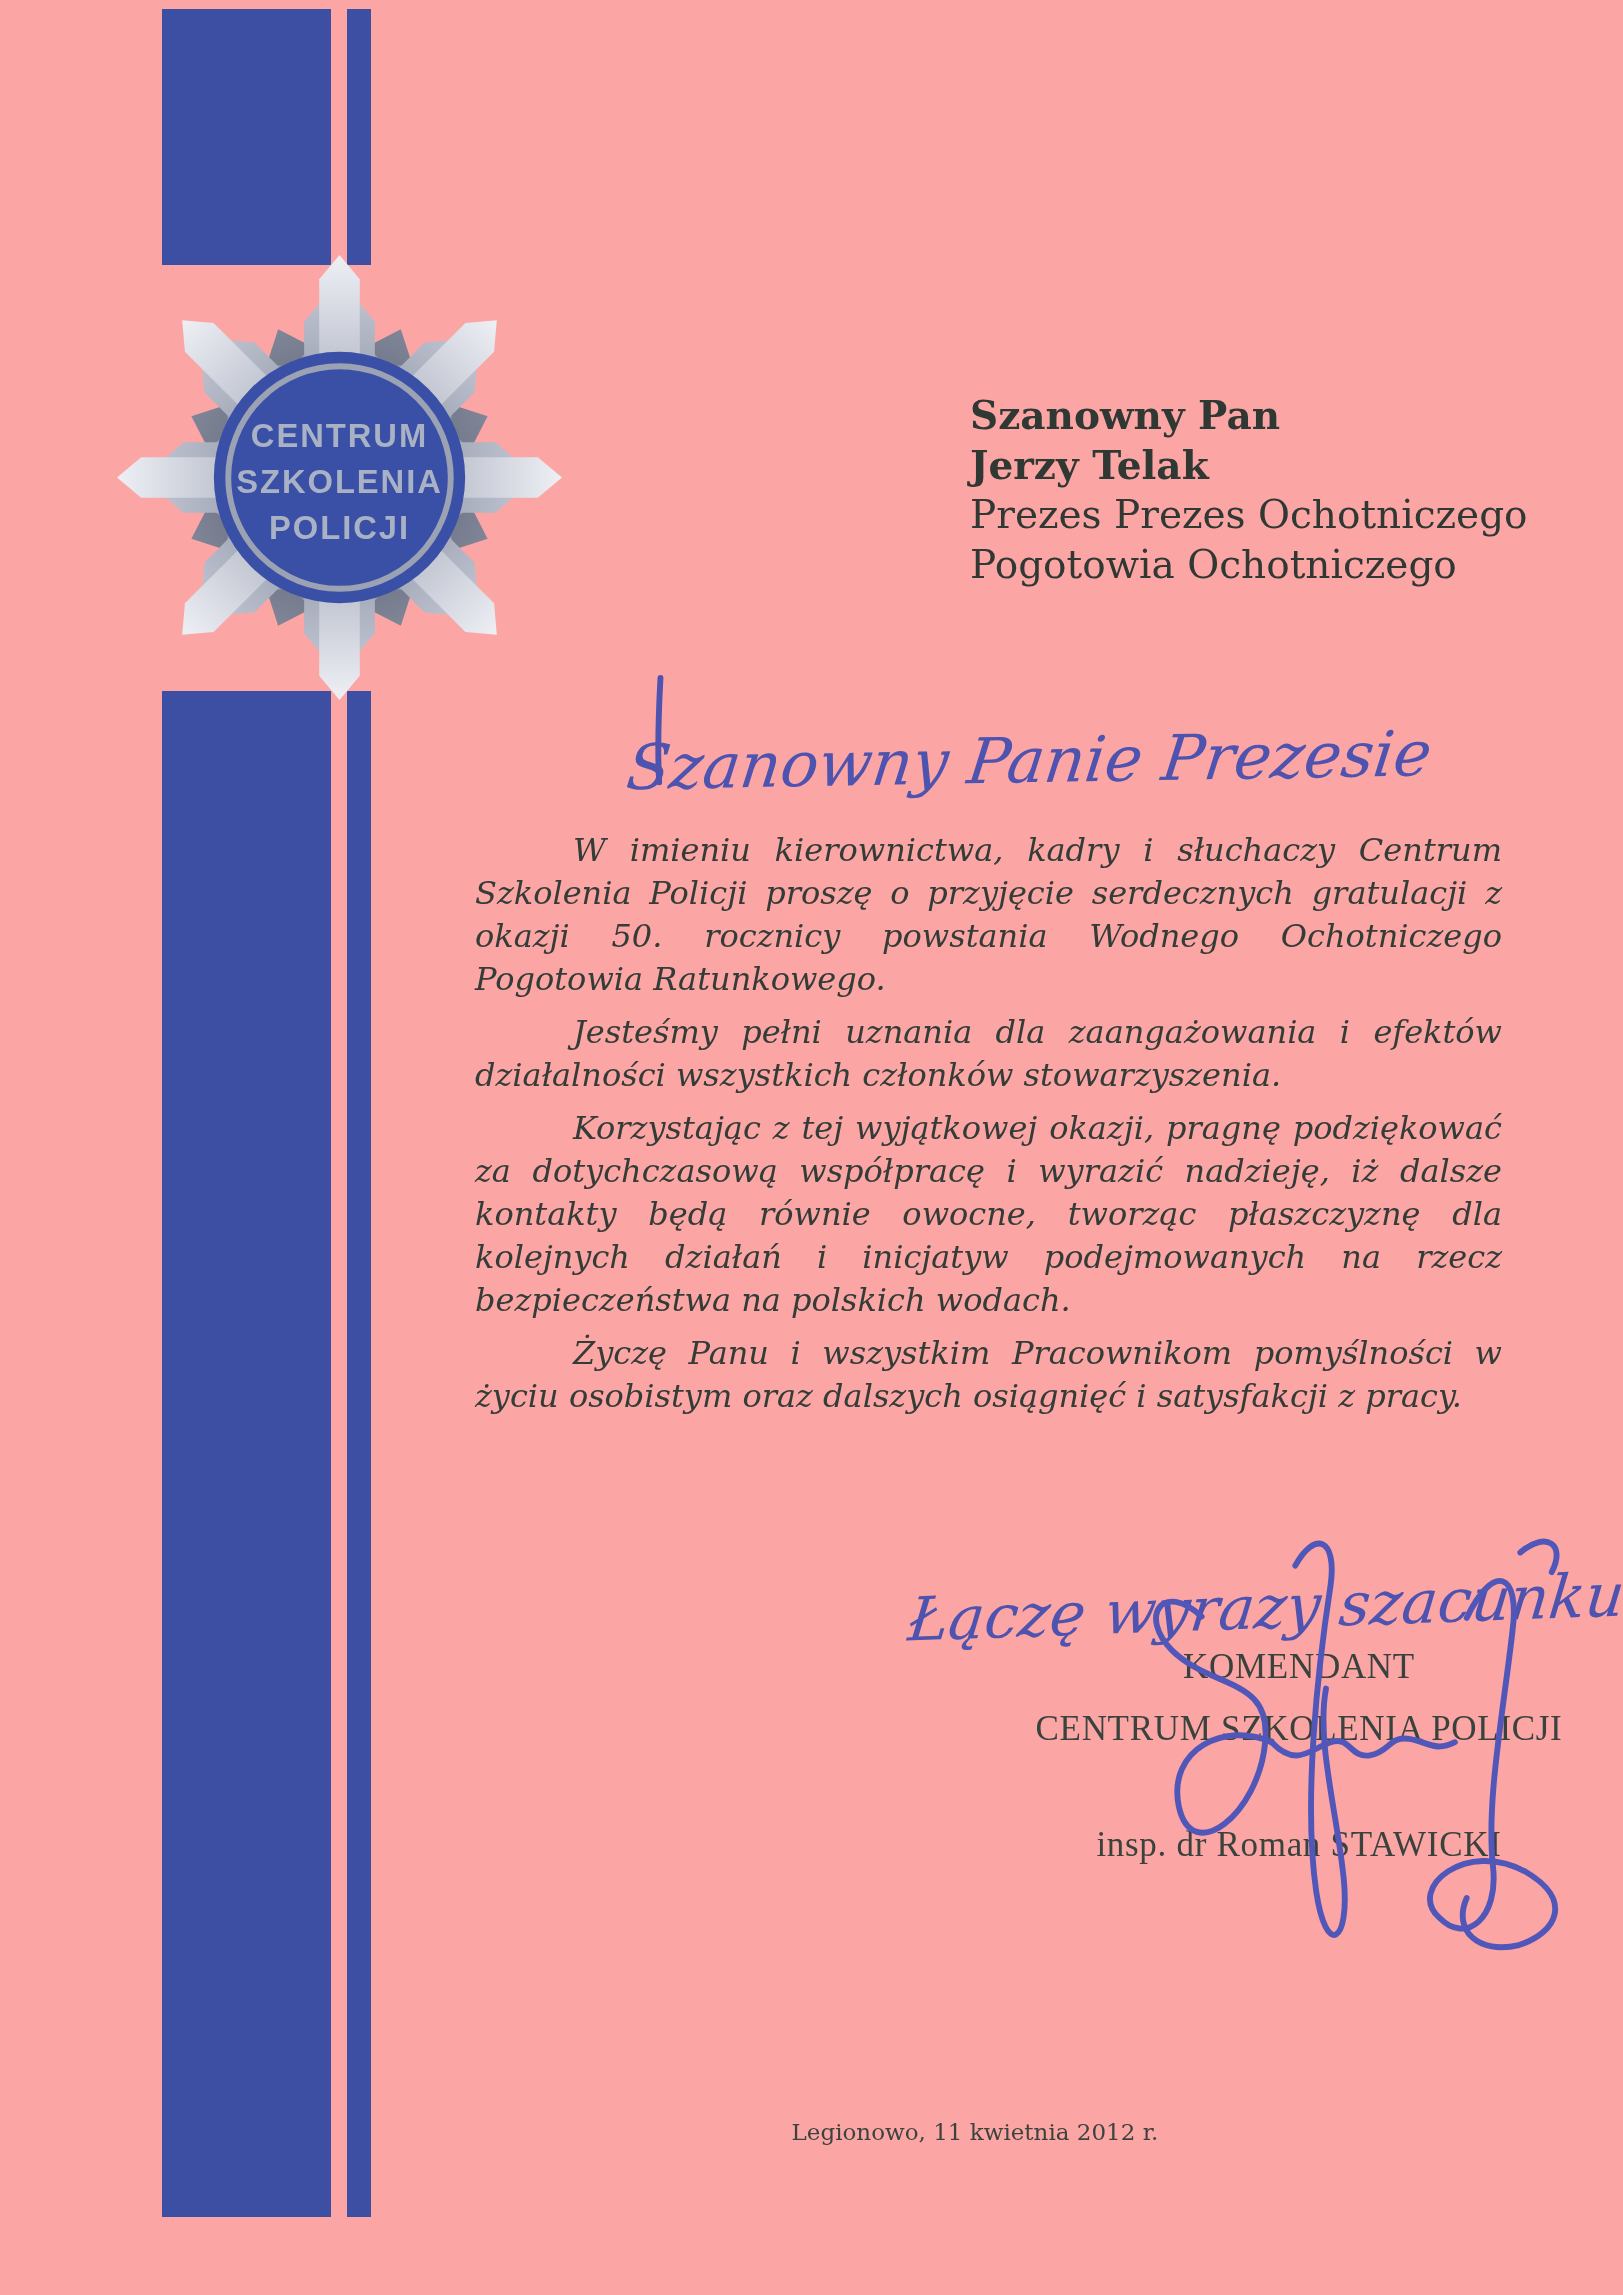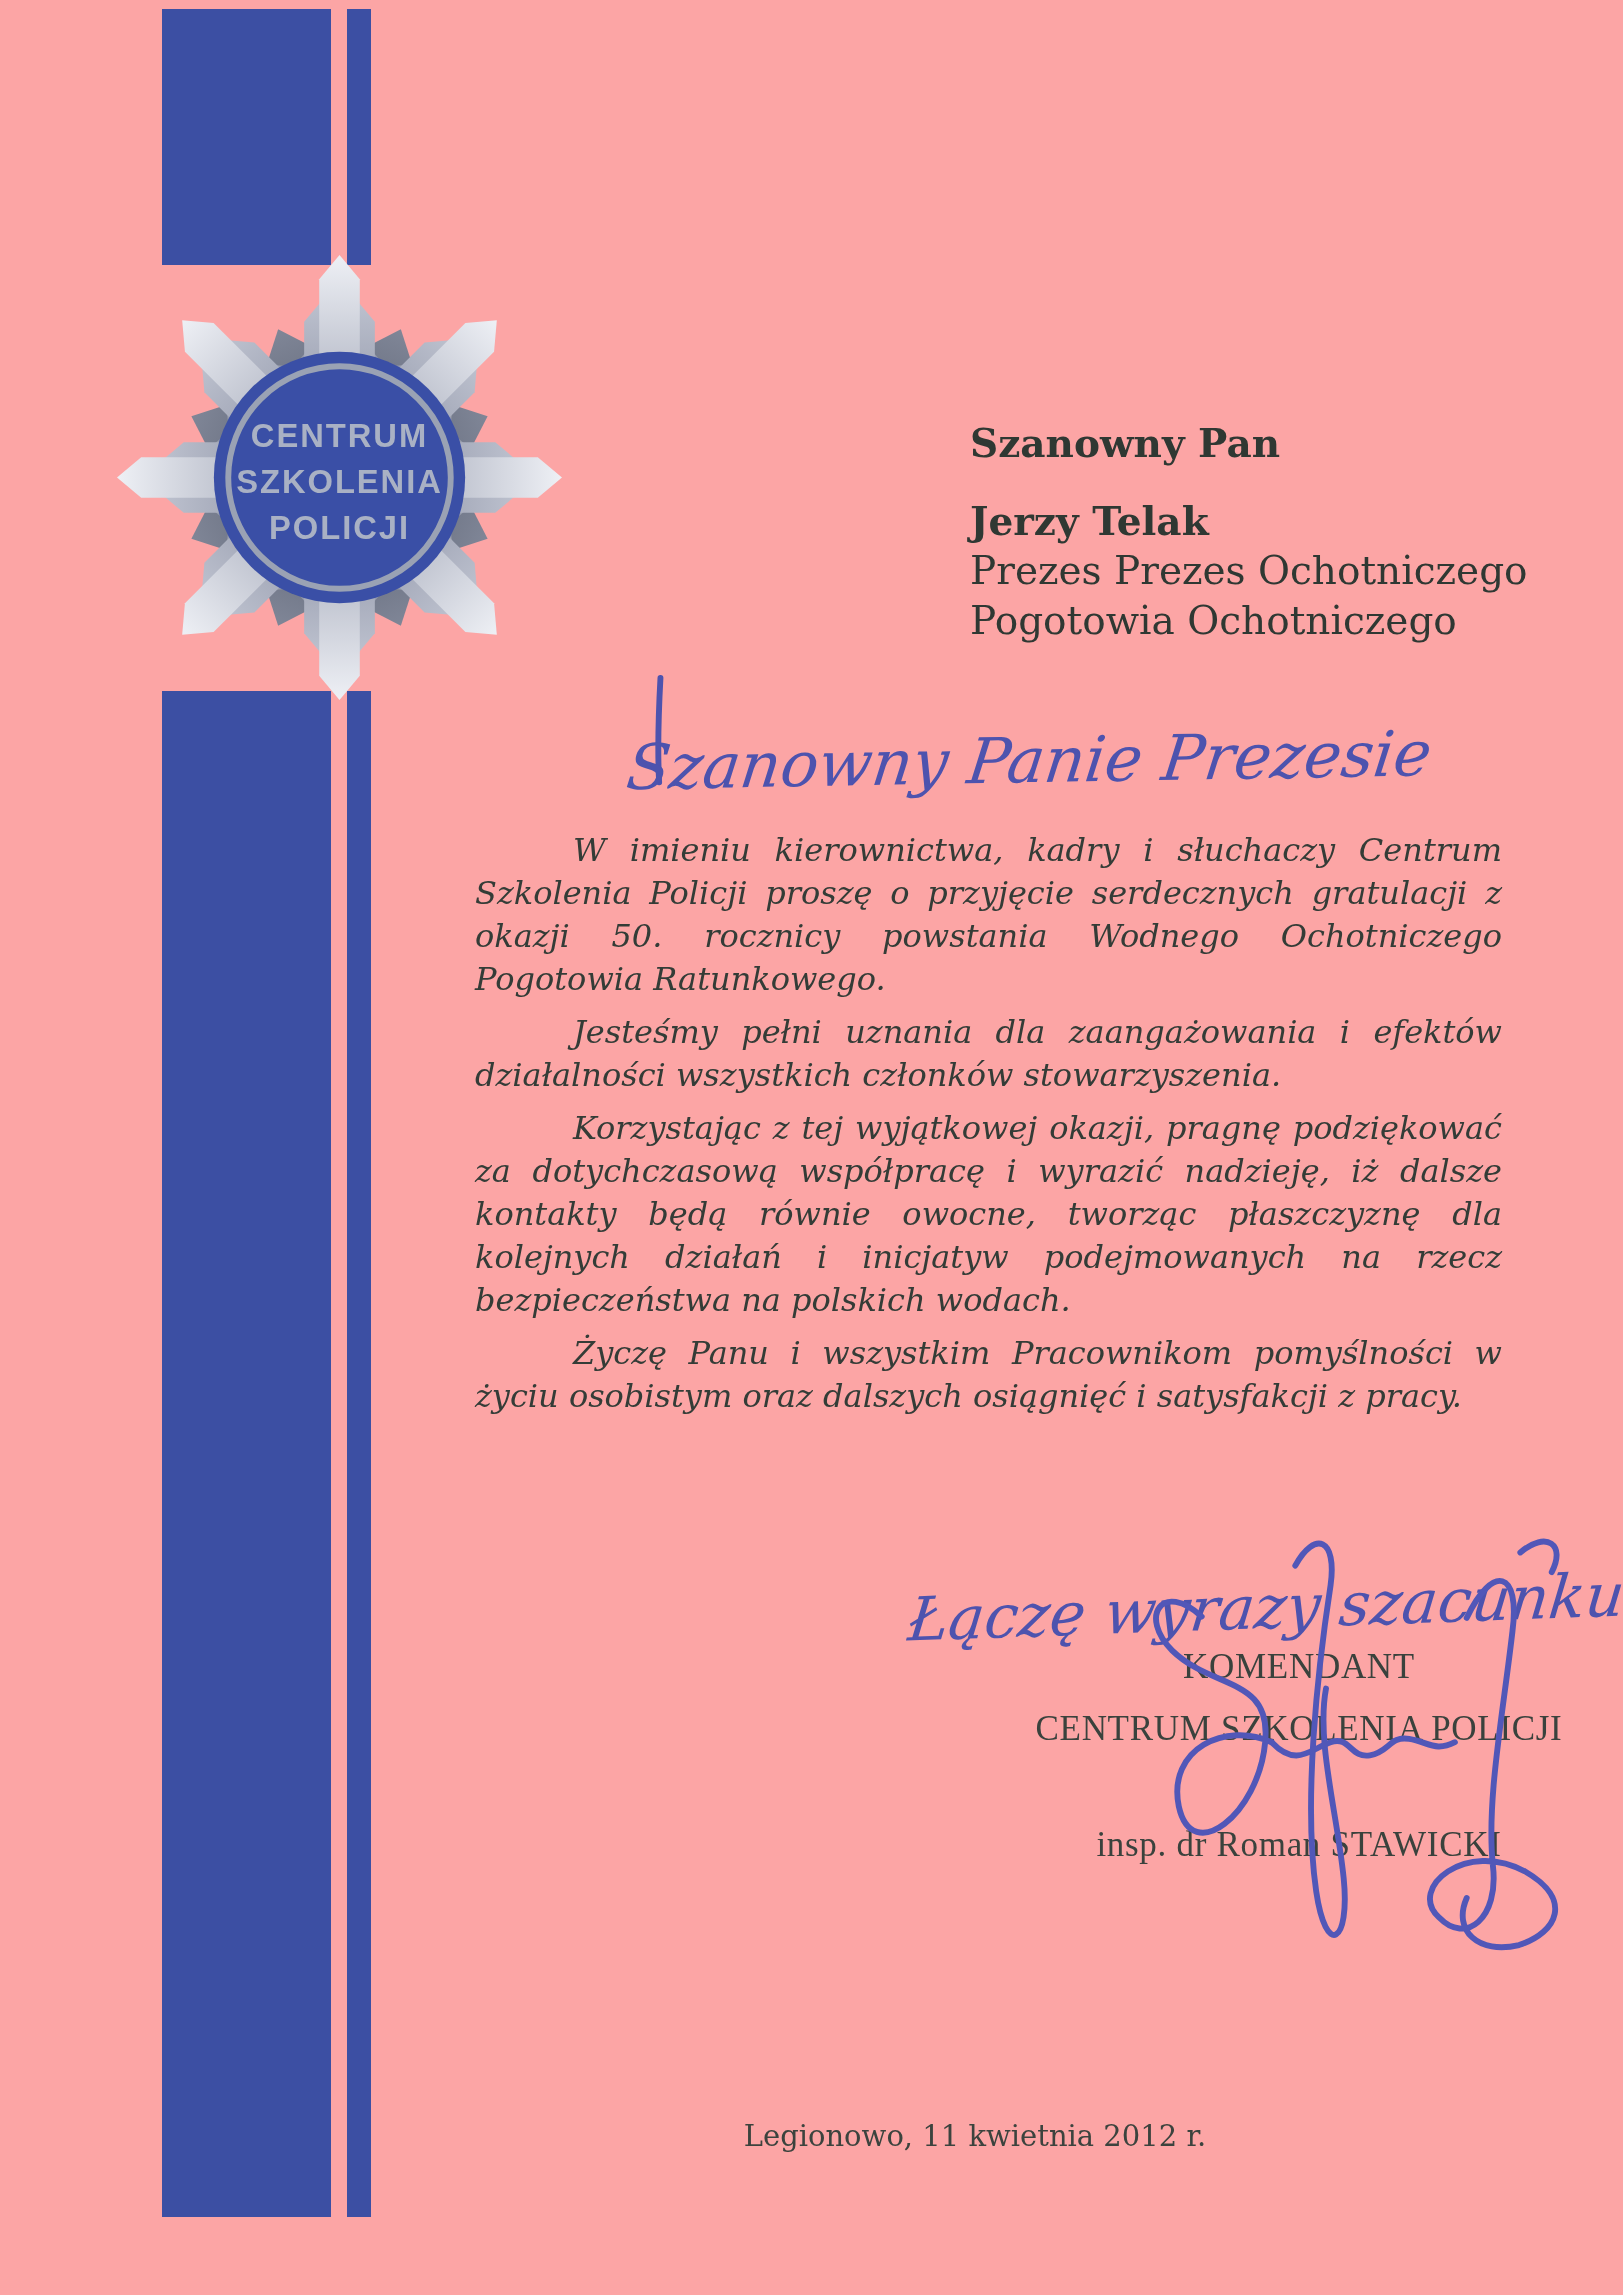--- a/index.html
+++ b/index.html
@@ -19,21 +19,21 @@
 
   
   .badge{position:absolute;left:117px;top:255px;width:445px;height:445px;}
 
   
   .recipient{
     position:absolute;left:970px;top:390px;
     color:#2f3833;font-size:39px;line-height:50px;
     font-family:"DejaVu Serif", serif;
   }
-  .recipient .b{font-weight:bold;margin-top:28px;}
+  .recipient .b{font-weight:bold;}
 
   
   .hand-svg{position:absolute;overflow:visible;}
   .hand-text{
     font-family:"DejaVu Serif", serif;
     font-style:italic;
     fill:#4d53ae;
   }
 
   
@@ -52,21 +52,21 @@
     font-family:"Liberation Serif", serif;
     font-size:35px;line-height:62px;
     letter-spacing:0.7px;
   }
   .sig-block .name{margin-top:54px;}
 
   .scribble{position:absolute;left:1100px;top:1525px;overflow:visible;}
 
   .letter-date{
     position:absolute;left:713px;top:2119px;width:524px;
-    text-align:center;color:#3c433e;font-size:29px;
+    text-align:center;color:#3c433e;font-size:23px;
     font-family:"DejaVu Serif", serif;
   }
 </style>
 </head>
 <body>
 
 <div class="page">
 
   <div class="band band-top"></div>
   <div class="band stripe-top"></div>

